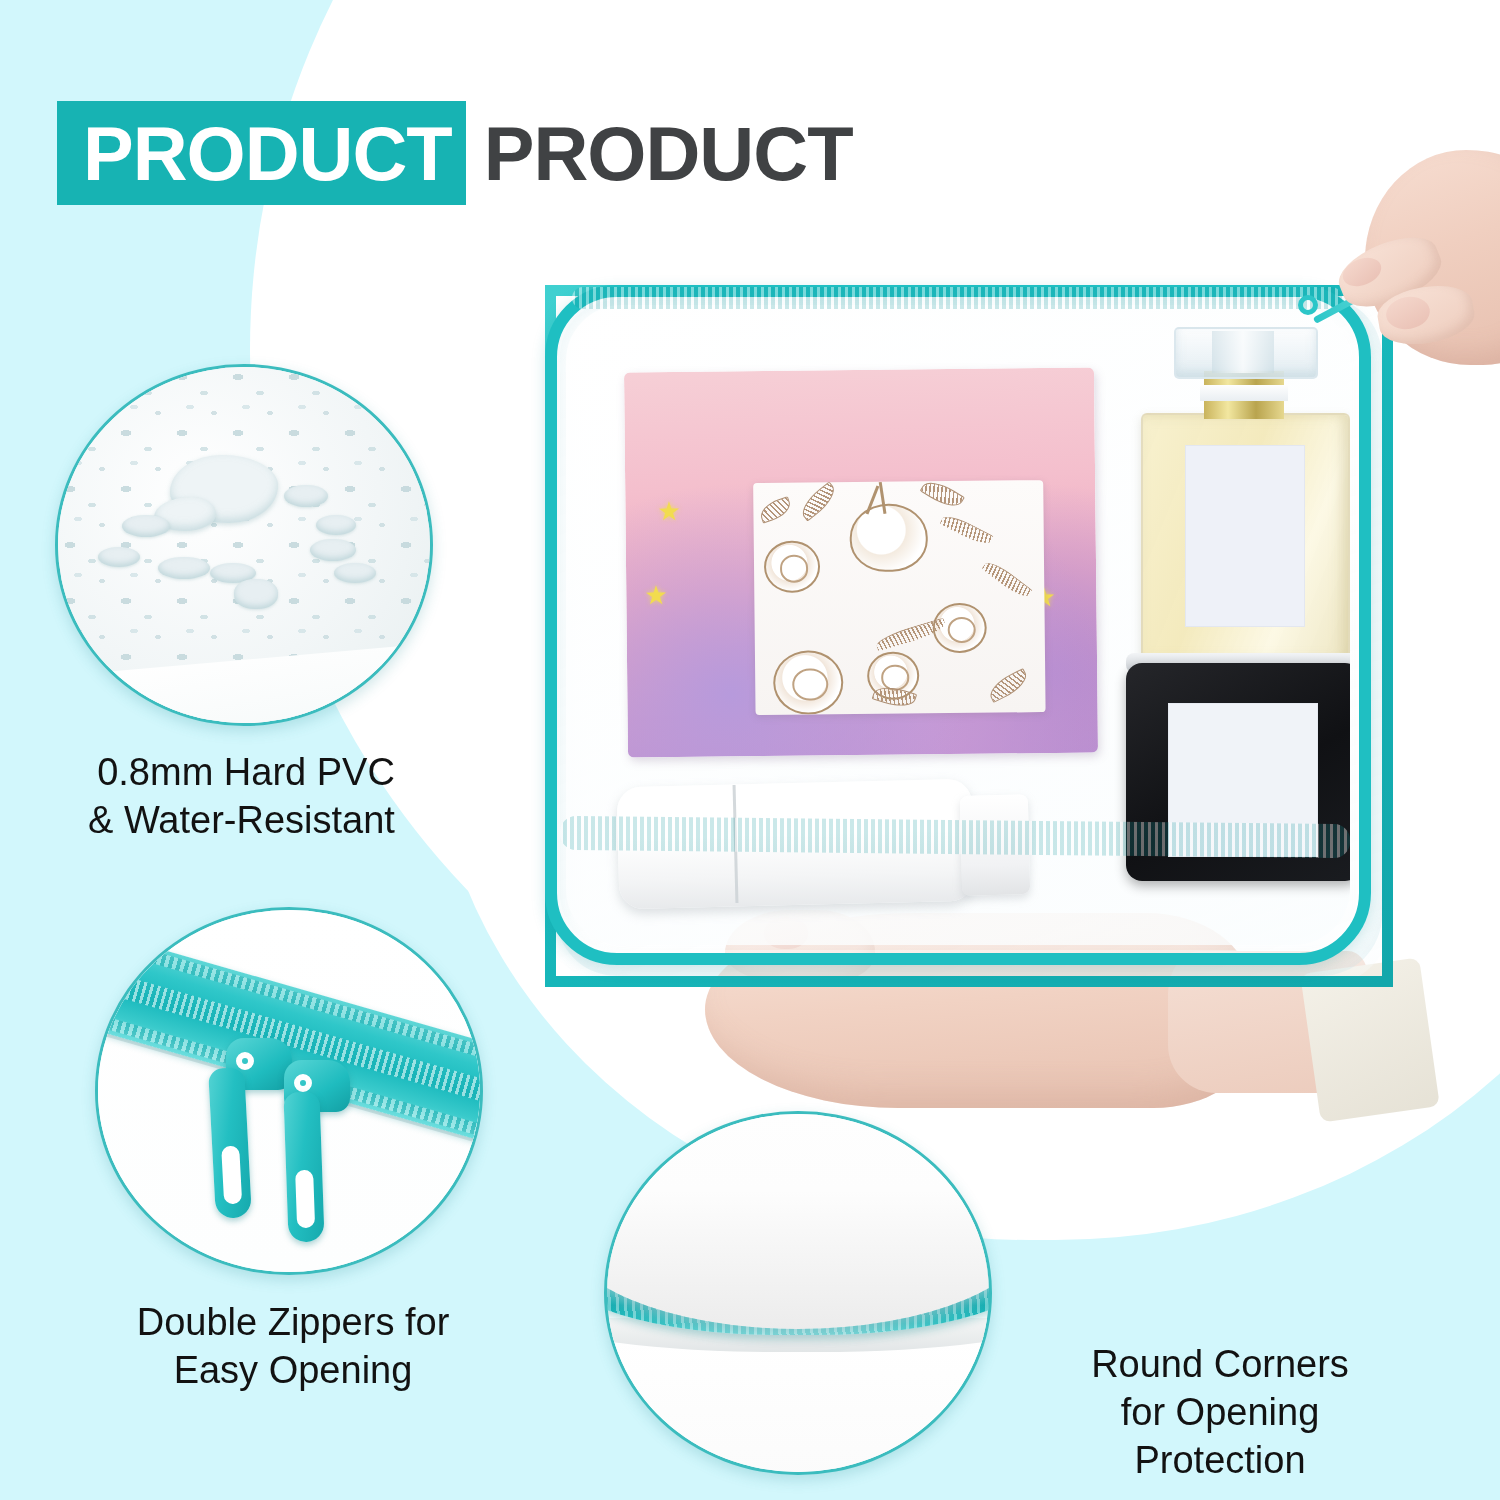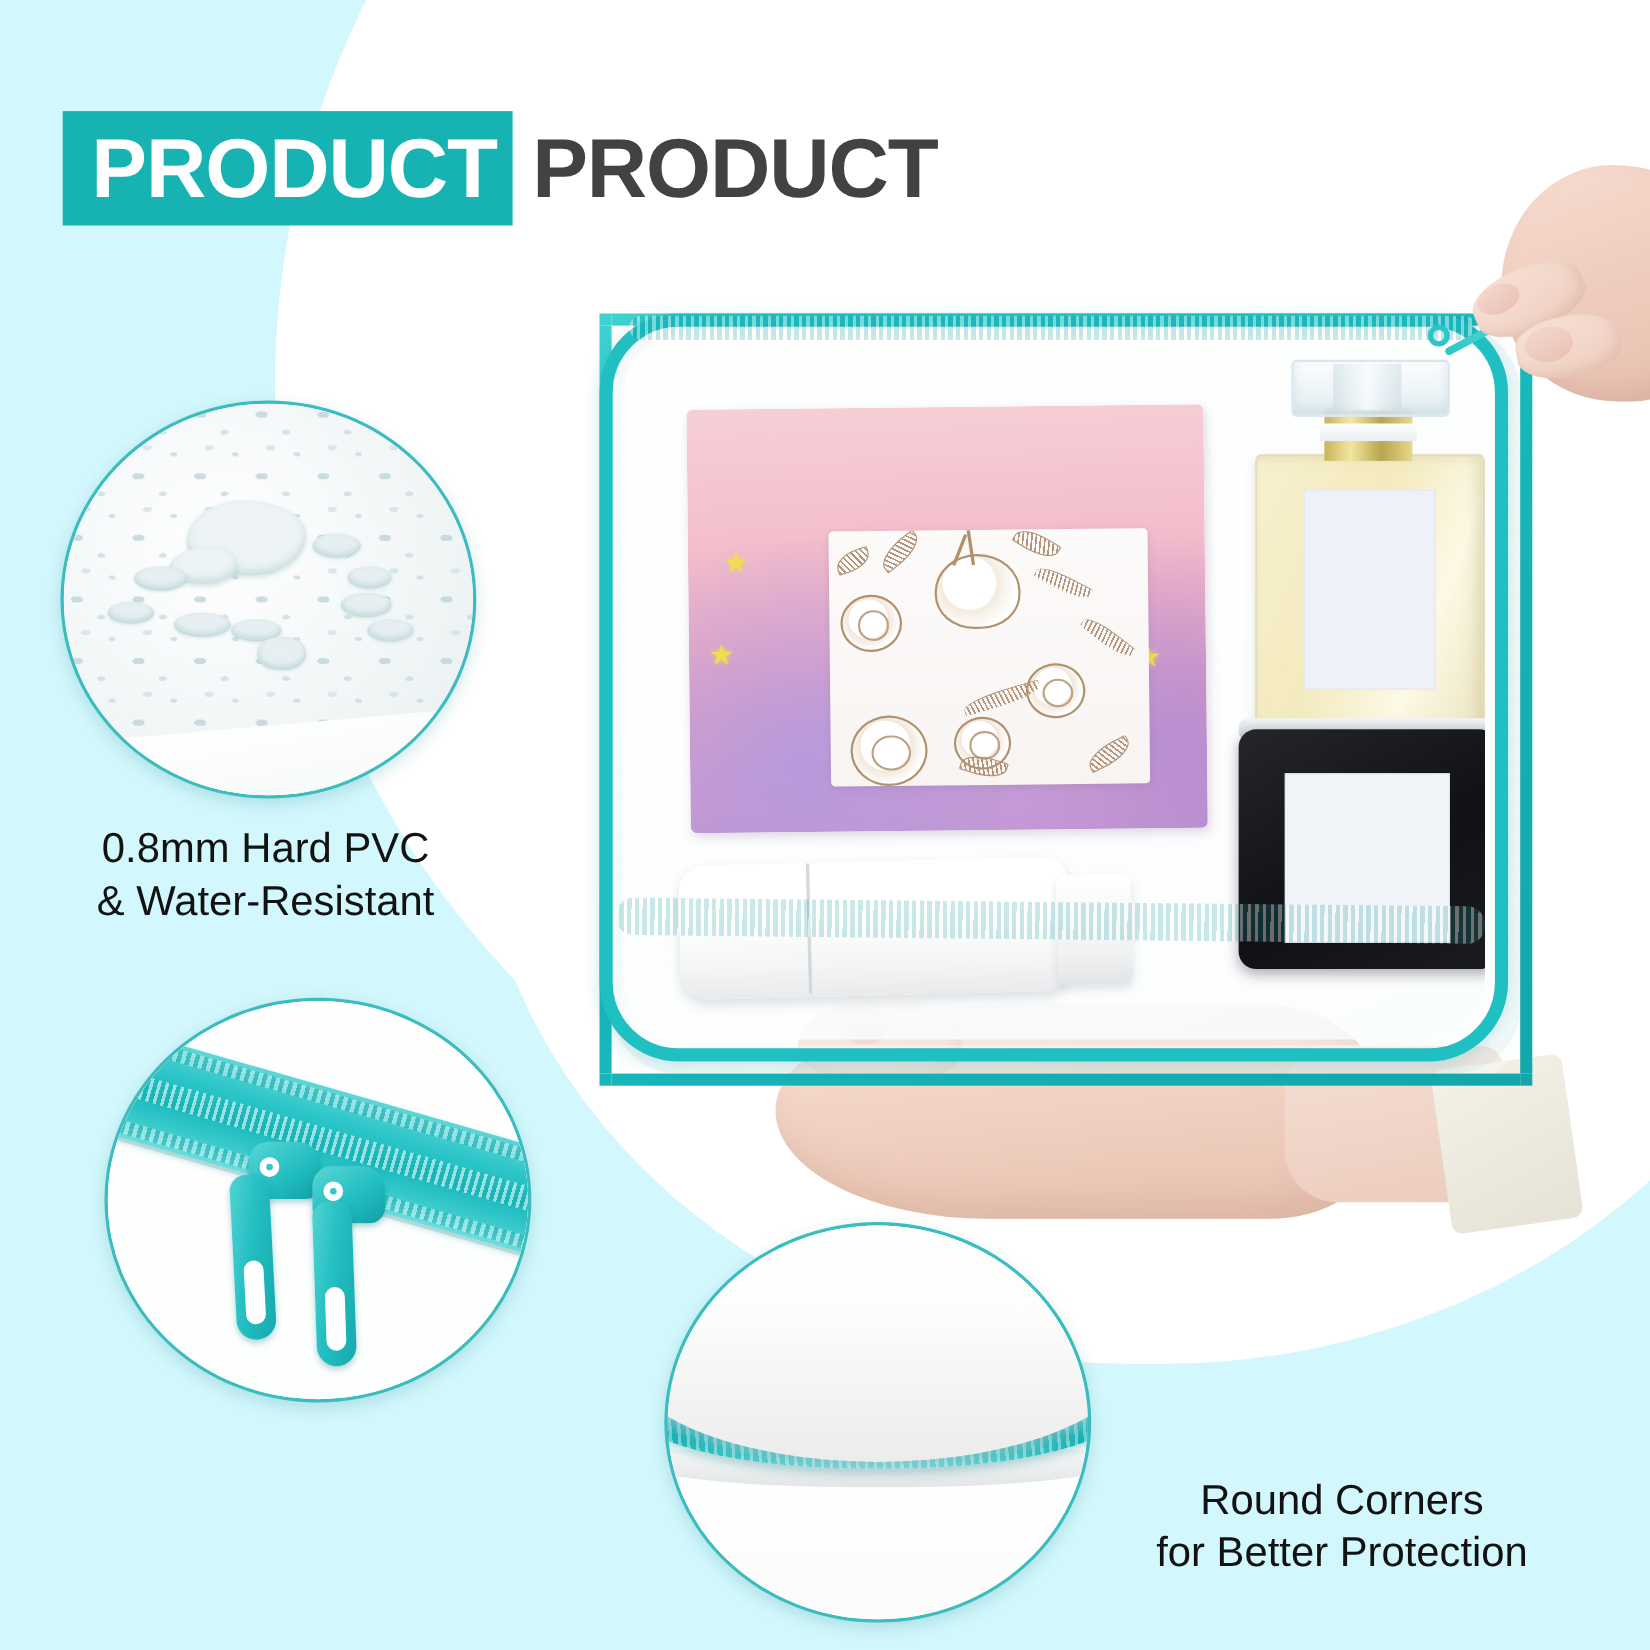--- a/index.html
+++ b/index.html
@@ -34,21 +34,21 @@
   }
   .title-plain{
     color:#404244;font-size:76px;font-weight:bold;letter-spacing:-1px;
     padding:16px 0 14px 18px;line-height:74px;
     font-family:"Liberation Sans","DejaVu Sans",sans-serif;
   }
 
   
   .caption{position:absolute;color:#121212;font-size:38px;line-height:48px;z-index:30;
            font-family:"Liberation Sans","DejaVu Sans",sans-serif;white-space:pre-line;}
-  #cap-pvc{left:88px;top:748px;text-align:center;}
+  #cap-pvc{left:88px;top:748px;text-align:right;}
   #cap-zip{left:128px;top:1298px;text-align:center;width:330px;}
   #cap-corner{left:1050px;top:1340px;text-align:center;width:340px;}
 
   
   .inset{position:absolute;border-radius:50%;overflow:hidden;
          border:3px solid #3bbcbe;box-shadow:0 5px 14px rgba(40,140,150,.22);z-index:20;}
 
   
   #inset-water{left:55px;top:364px;width:372px;height:356px;background:#f4f7f8;}
   .water-surface{position:absolute;inset:0;
@@ -274,31 +274,33 @@
     <div class="zip-tape">
       <div class="zip-tape-edge" style="top:4px;"></div>
       <div class="zip-teeth"></div>
       <div class="zip-tape-edge" style="bottom:4px;"></div>
     </div>
     <div class="pull-head" style="left:128px;top:128px;"></div>
     <div class="pull" style="left:114px;top:158px;transform:rotate(-3deg);"></div>
     <div class="pull-head" style="left:186px;top:150px;"></div>
     <div class="pull" style="left:188px;top:182px;transform:rotate(-2deg);"></div>
   </div>
+  <div class="caption" id="cap-zip">Double Zippers for
+Easy Opening</div>
 
   <div class="inset" id="inset-corner">
     <div class="corner-base"></div>
     <div class="corner-lip"></div>
     <div class="corner-zip">
       <div class="corner-zip-tex"></div>
     </div>
     <div class="corner-body"></div>
   </div>
   <div class="caption" id="cap-corner">Round Corners
-for Better Protection</div>
+for Opening Protection</div>
 
   <div id="product">
 
     <div class="hand-bottom"></div>
     <div class="wrist"></div>
     <div class="sleeve-cuff"></div>
     <div class="thumb"></div>
     <div class="thumb-nail"></div>
 
     <div class="bag"></div>

